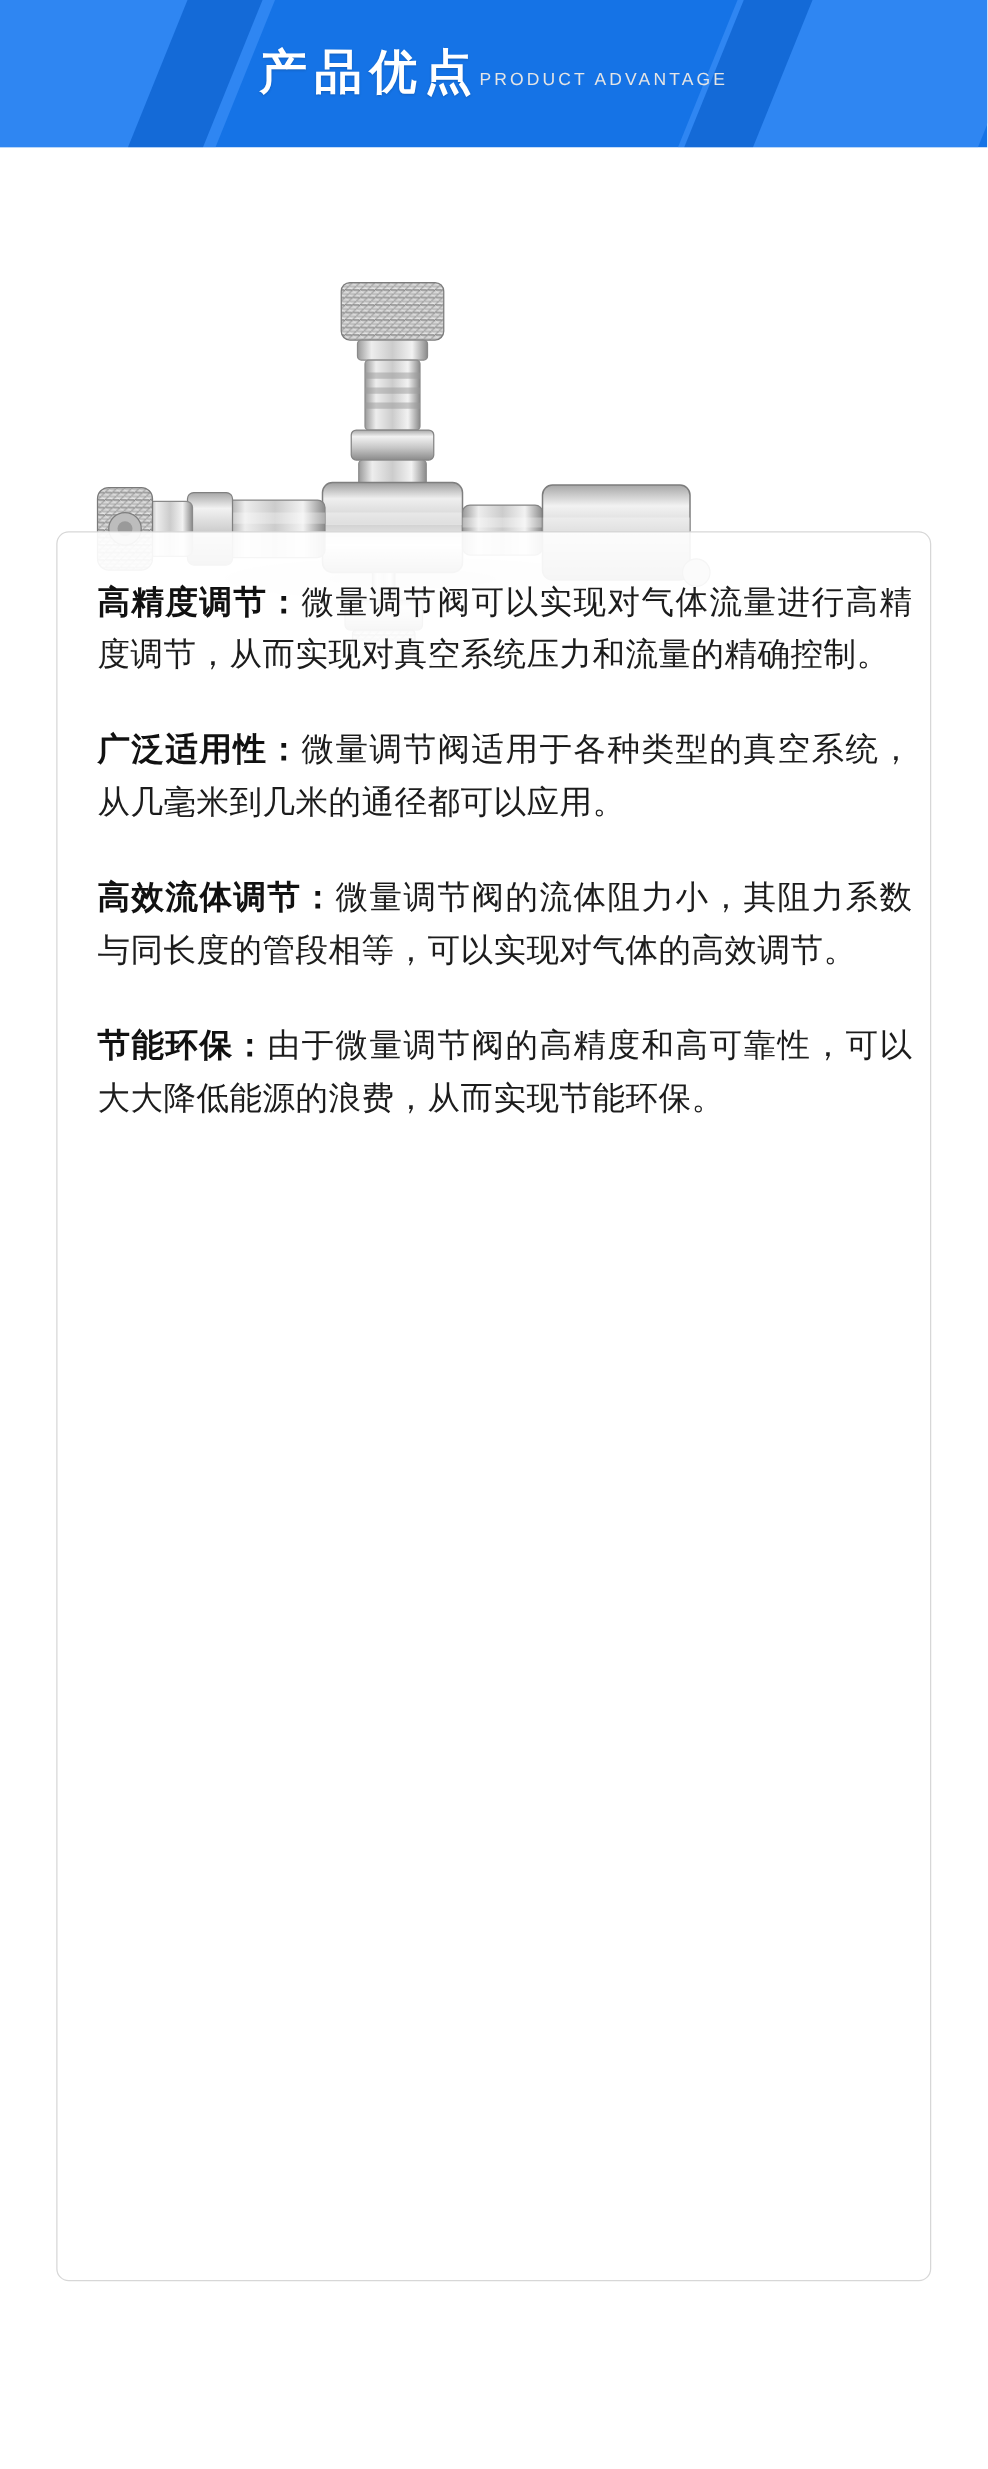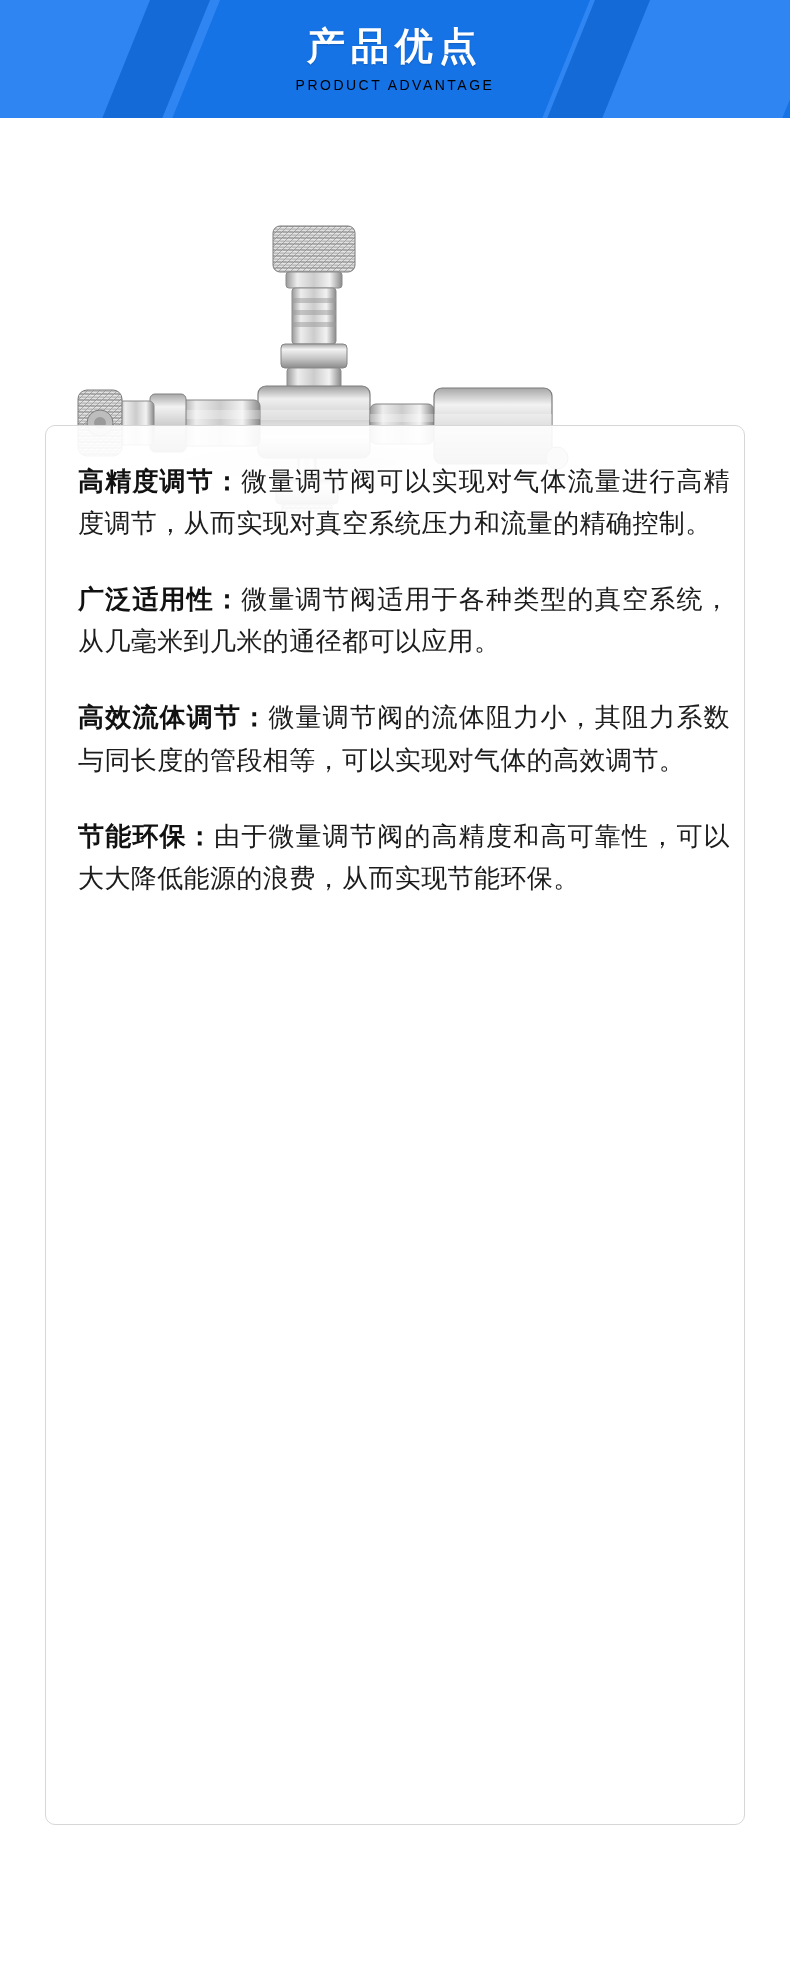--- a/index.html
+++ b/index.html
@@ -68,35 +68,35 @@
     height: 118px;
     background: #0e63cf;
     transform: skewX(-22deg);
     transform-origin: top right;
     opacity: .8;
   }
   .banner-inner {
     position: absolute;
     inset: 0;
     display: flex;
-    flex-direction: column;
+    flex-direction: row;
     align-items: center;
     justify-content: center;
   }
   .banner-title {
     color: #ffffff;
     font-size: 38px;
     font-weight: bold;
     letter-spacing: 6px;
     line-height: 1.15;
     text-shadow: 0 1px 2px rgba(0,0,0,.18);
   }
   .banner-sub {
     margin-top: 8px;
-    color: #000000;
+    color: #e5e5e5;
     font-size: 14px;
     letter-spacing: 2.5px;
     font-weight: normal;
   }
 
   
   .photo-area {
     position: relative;
     width: 790px;
     height: 395px;

